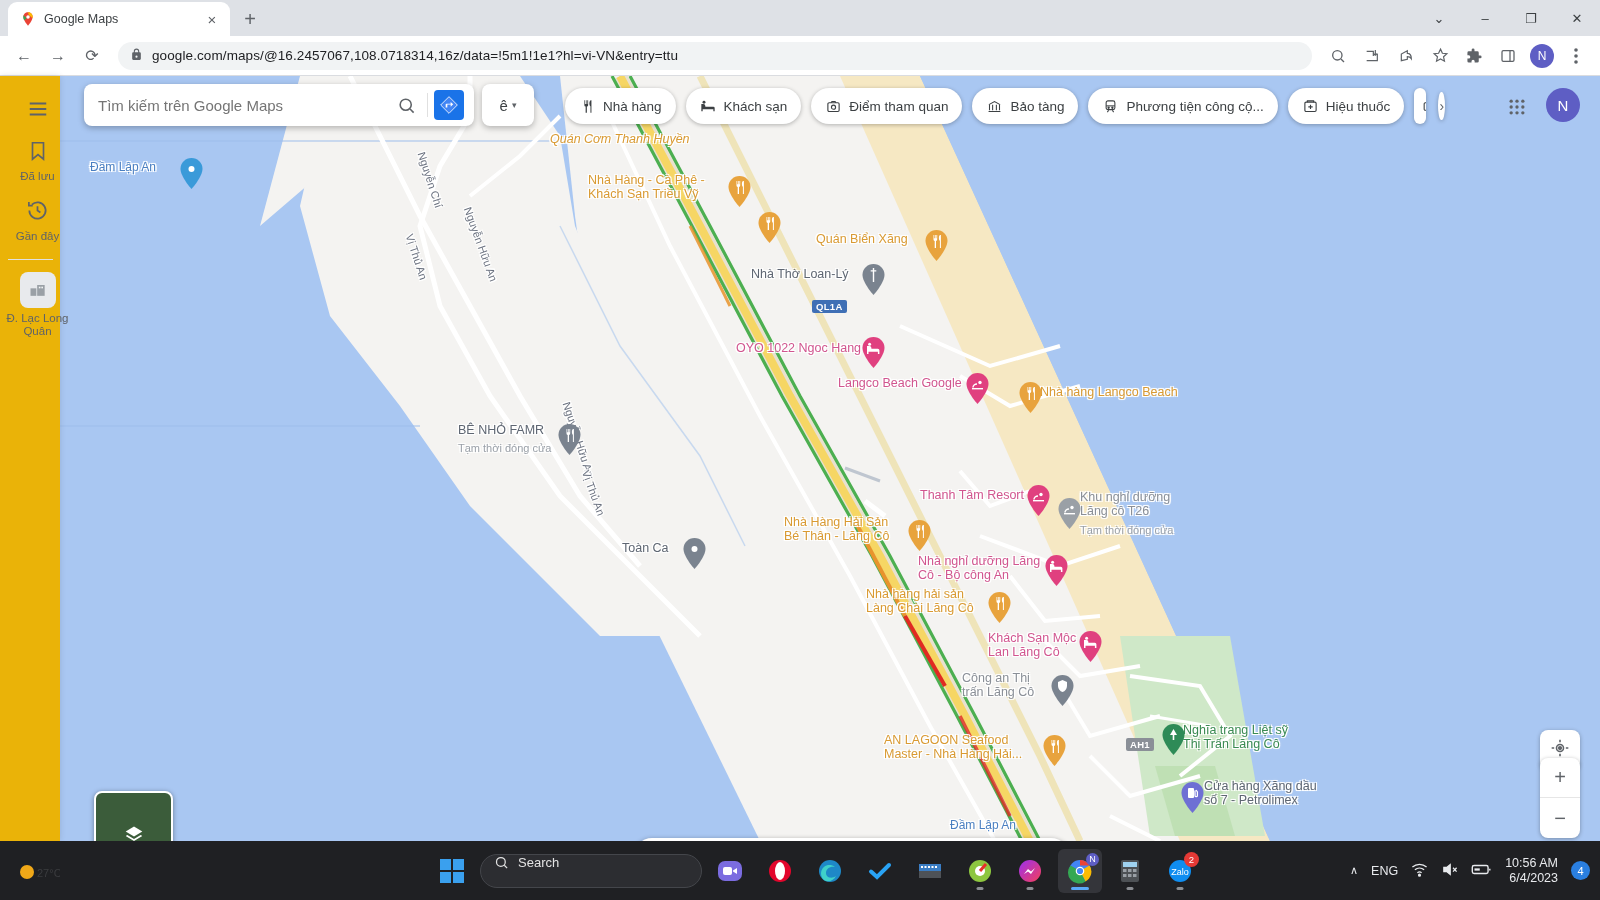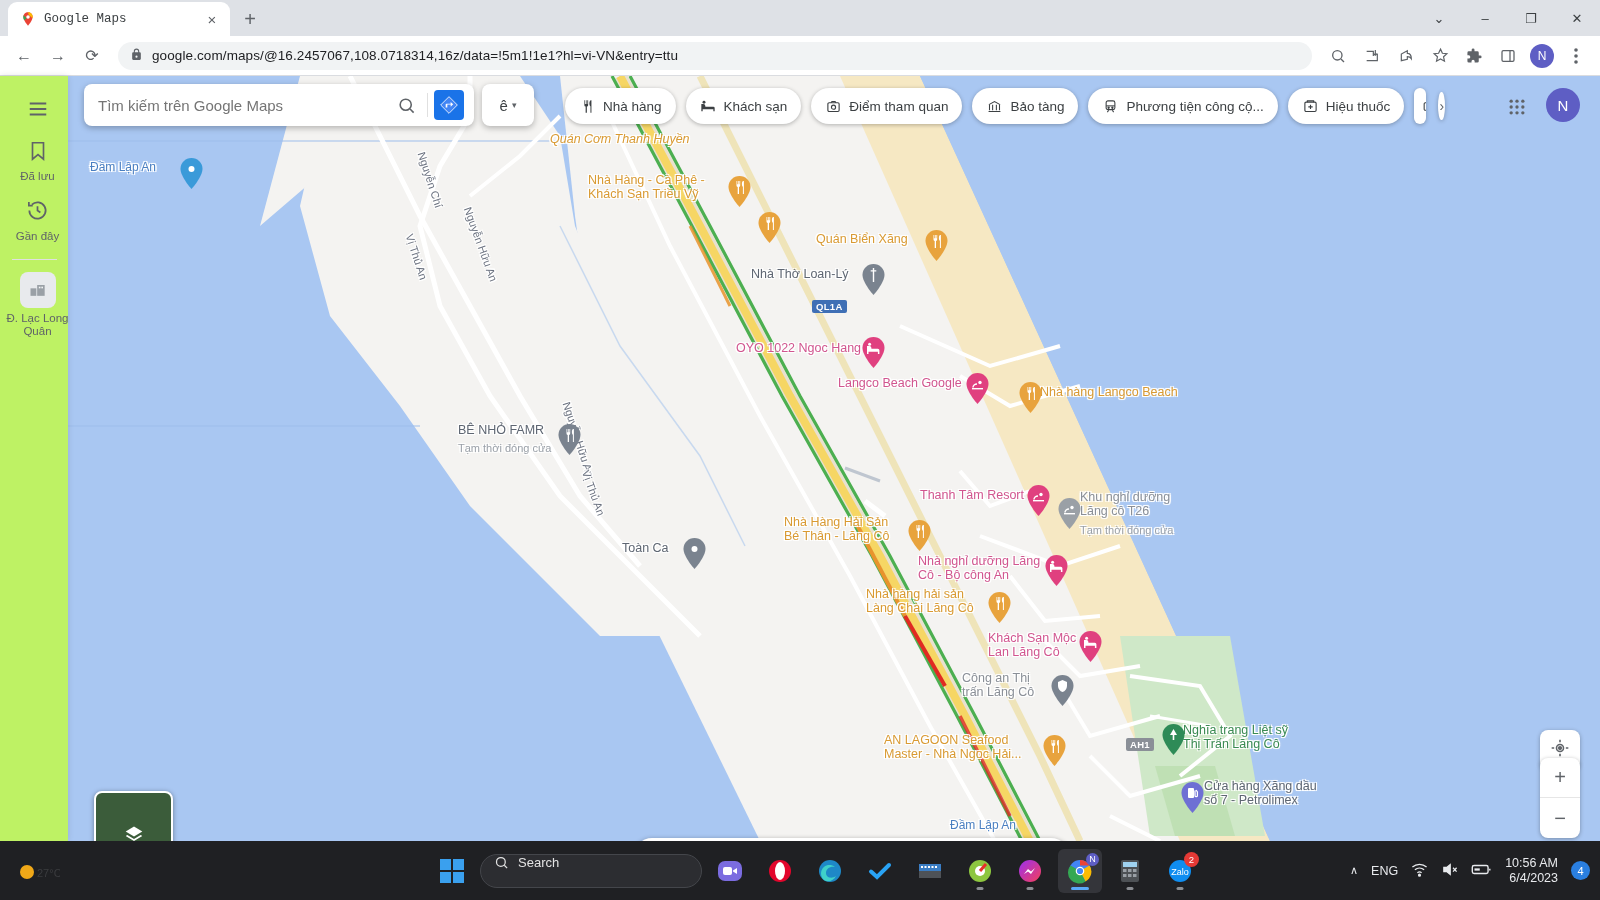--- a/index.html
+++ b/index.html
@@ -15,21 +15,21 @@
   .tabstrip {
     position: absolute; top: 0; left: 0; width: 1600px; height: 36px;
     background: #dee1e6; display: flex; align-items: flex-end;
   }
   .tab {
     margin-left: 8px; height: 34px; width: 222px; background: #fff;
     border-radius: 9px 9px 0 0; display: flex; align-items: center;
     padding: 0 8px 0 12px; gap: 8px; font-size: 12.5px; color: #3c4043;
   }
   .tab-fav { width: 16px; height: 16px; flex: 0 0 16px; position: relative; }
-  .tab-title { flex: 1; white-space: nowrap; overflow: hidden; text-overflow: ellipsis; font-family: Liberation Mono, monospace; }
+  .tab-title { flex: 1; white-space: nowrap; overflow: hidden; text-overflow: ellipsis; }
   .tab-close { width: 20px; height: 20px; display: flex; align-items: center;
     justify-content: center; border-radius: 50%; font-size: 15px; color: #5f6368; }
   .newtab { width: 28px; height: 28px; margin: 0 0 3px 6px; display: flex;
     align-items: center; justify-content: center; font-size: 20px; color: #5f6368; }
   .wincontrols { position: absolute; right: 0; top: 0; height: 36px; display: flex; }
   .wc { width: 46px; height: 36px; display: flex; align-items: center;
     justify-content: center; font-size: 13px; color: #3c4043; }
 
   .toolbar {
     position: absolute; top: 36px; left: 0; width: 1600px; height: 40px;
@@ -50,22 +50,22 @@
 
   
   .maproot {
     position: absolute; top: 76px; left: 0; width: 1600px; height: 765px;
     background: #a8c3f0; overflow: hidden;
   }
   .mapcanvas { position: absolute; inset: 0; }
 
   
   .rail {
-    position: absolute; top: 76px; left: 0; width: 68px; height: 765px;
-    background: #bef264; z-index: 30; box-shadow: 0 0 6px rgba(0,0,0,.12);
+    position: absolute; top: 76px; left: 0; width: 60px; height: 765px;
+    background: #eab308; z-index: 30; box-shadow: 0 0 6px rgba(0,0,0,.12);
   }
   .rail-item {
     width: 75px; padding: 10px 2px 6px; display: flex; flex-direction: column;
     align-items: center; gap: 4px; color: #5f6368;
   }
   .rail-item .lbl { font-size: 11.5px; line-height: 13px; text-align: center; color: #5f6368; }
   .rail-hamb { padding-top: 22px; }
   .rail-div { width: 45px; height: 1px; background: #e0e0e0; margin: 10px auto 2px; }
   .rail-thumb {
     width: 36px; height: 36px; border-radius: 8px; background: #e8eaed;
@@ -395,21 +395,21 @@
 Bé Thân - Lăng Cô</div>
         <div class="mlabel hotel" style="left: 898px; top: 478px;">Nhà nghỉ dưỡng Lăng
 Cô - Bộ công An</div>
         <div class="mlabel rest" style="left: 866px; top: 511px;">Nhà hàng hải sản
 Làng Chài Lăng Cô</div>
         <div class="mlabel hotel" style="left: 968px; top: 555px;">Khách Sạn Mộc
 Lan Lăng Cô</div>
         <div class="mlabel grey" style="left: 962px; top: 595px;">Công an Thị
 trấn Lăng Cô</div>
         <div class="mlabel rest" style="left: 884px; top: 657px;">AN LAGOON Seafood
-Master - Nhà Ngọc Hải...</div>
+Master - Nhà Hàng Hải...</div>
         <div class="mlabel park" style="left: 1183px; top: 647px;">Nghĩa trang Liệt sỹ
 Thị Trấn Lăng Cô</div>
         <div class="mlabel dark" style="left: 1204px; top: 703px;">Cửa hàng Xăng dầu
 số 7 - Petrolimex</div>
         <div class="mlabel water" style="left: 950px; top: 742px;">Đầm Lập An</div>
       </div>
     <div id="road-labels">
         <div class="mlabel road" style="left: 428px; top: 74px; transform: rotate(72deg); transform-origin: left top;">Nguyễn Chí</div>
         <div class="mlabel road" style="left: 416px; top: 156px; transform: rotate(72deg); transform-origin: left top;">Vị Thủ An</div>
         <div class="mlabel road" style="left: 474px; top: 129px; transform: rotate(70deg); transform-origin: left top;">Nguyễn Hữu An</div>

